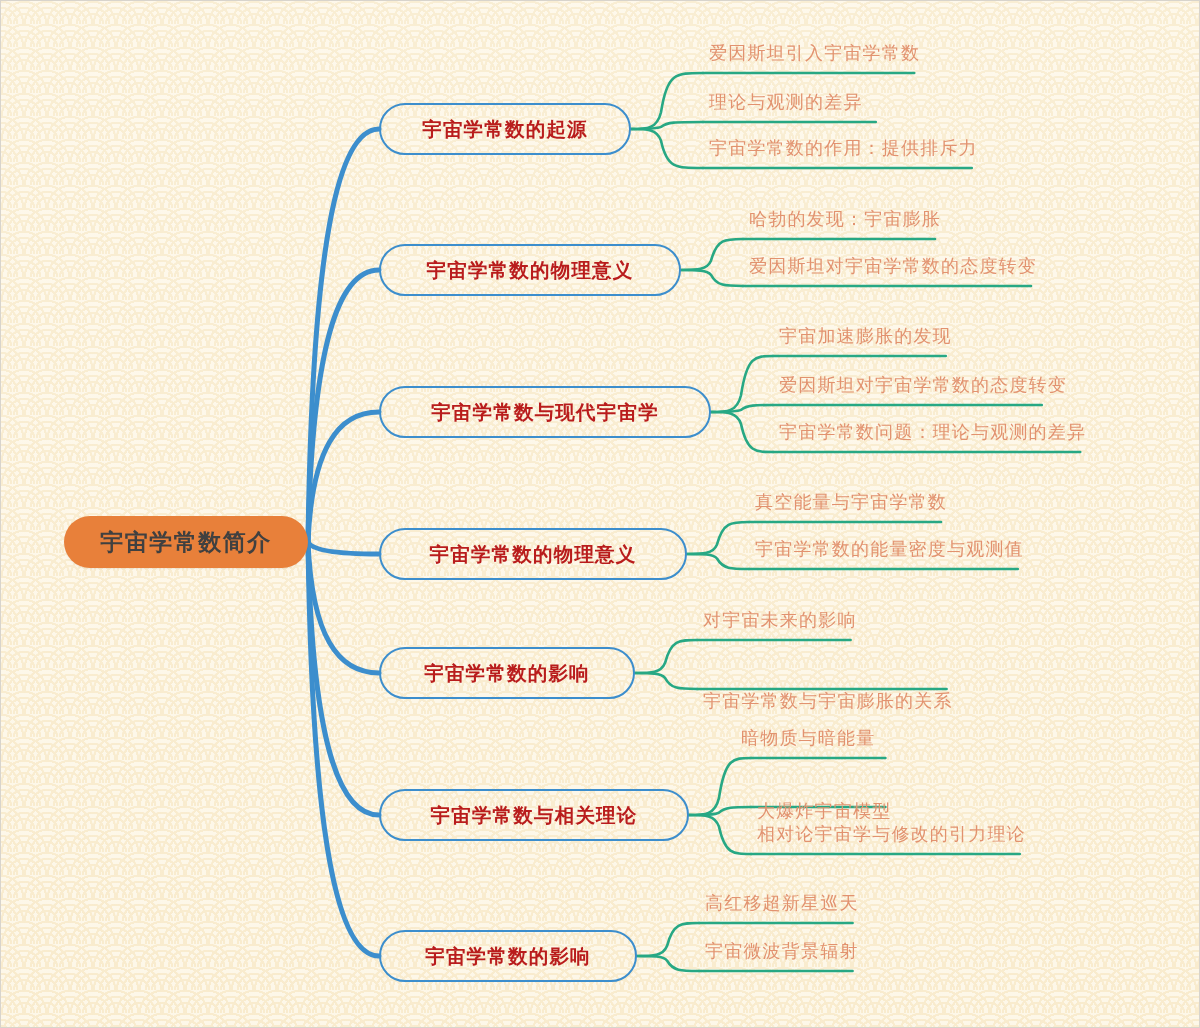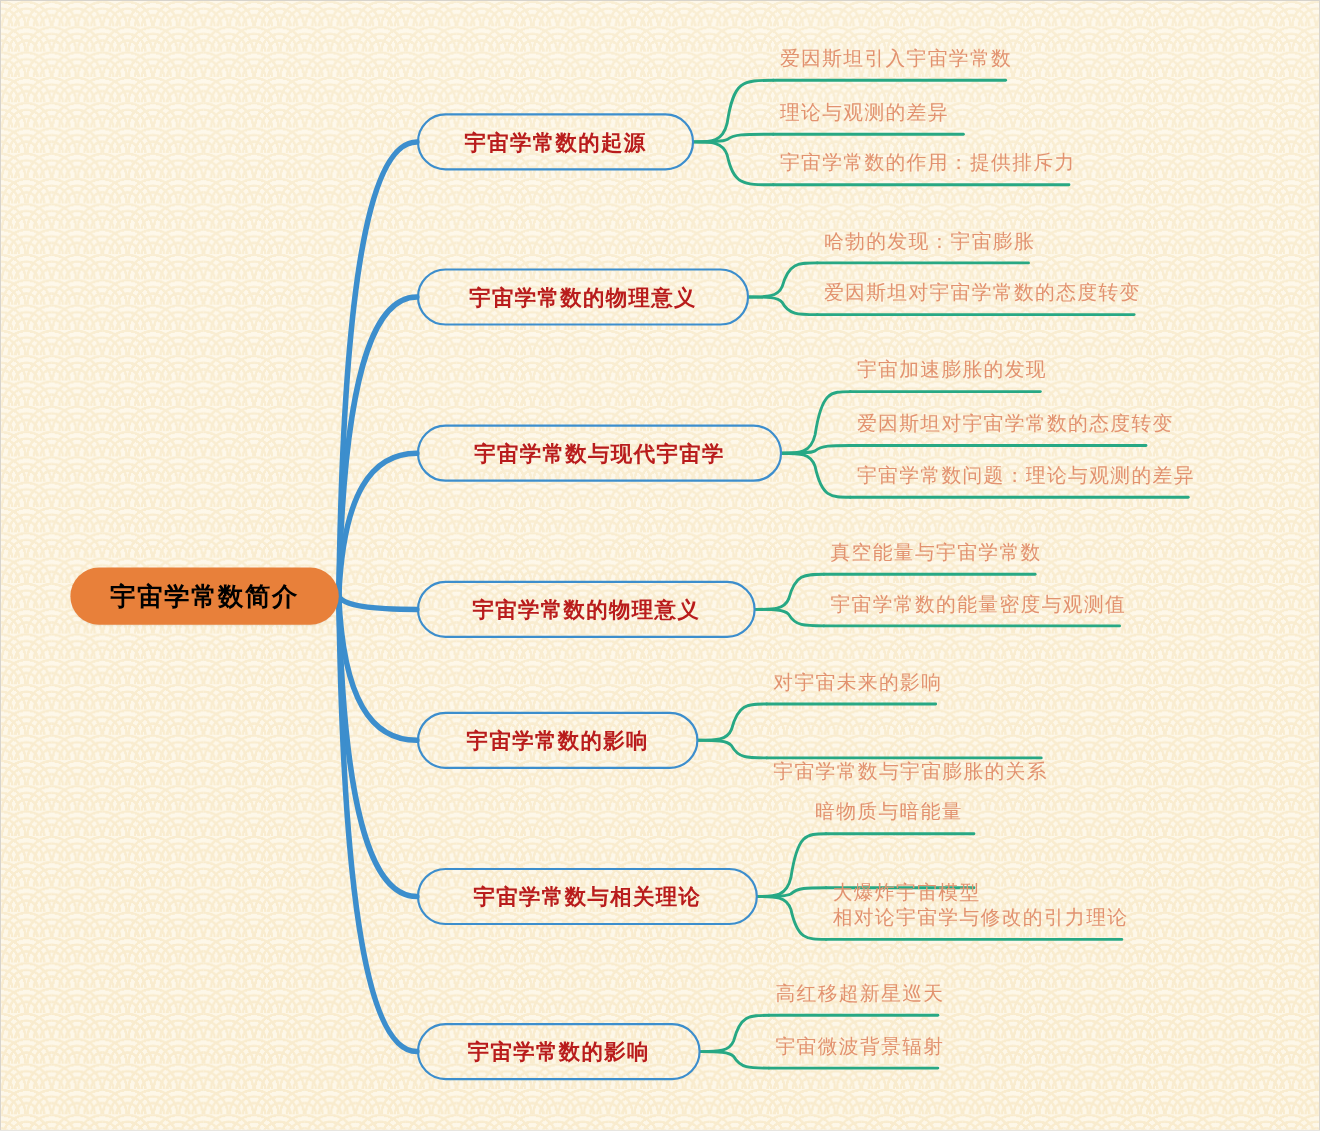--- a/index.html
+++ b/index.html
@@ -56,21 +56,21 @@
     box-sizing: border-box;
     display: flex;
     align-items: center;
     justify-content: center;
     white-space: nowrap;
   }
 
   #central-node {
     background: #e8803a;
     border-radius: 999px;
-    color: #000000;
+    color: #404040;
     font-size: 23px;
     font-weight: bold;
     letter-spacing: 1.5px;
     box-shadow: 0 1px 2px rgba(0,0,0,0.06);
   }
 
   .branch-node {
     border: 2.5px solid #3c8ecd;
     border-radius: 999px;
     background: transparent;

